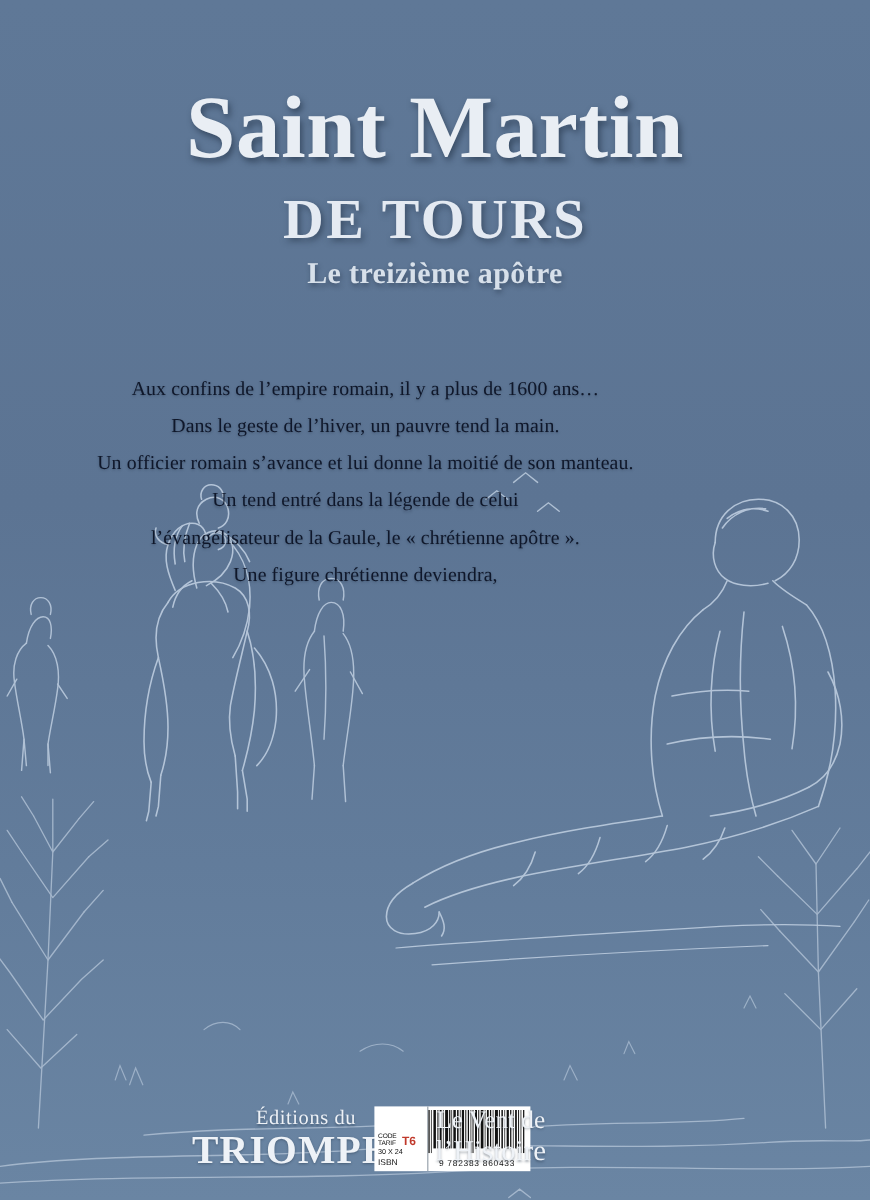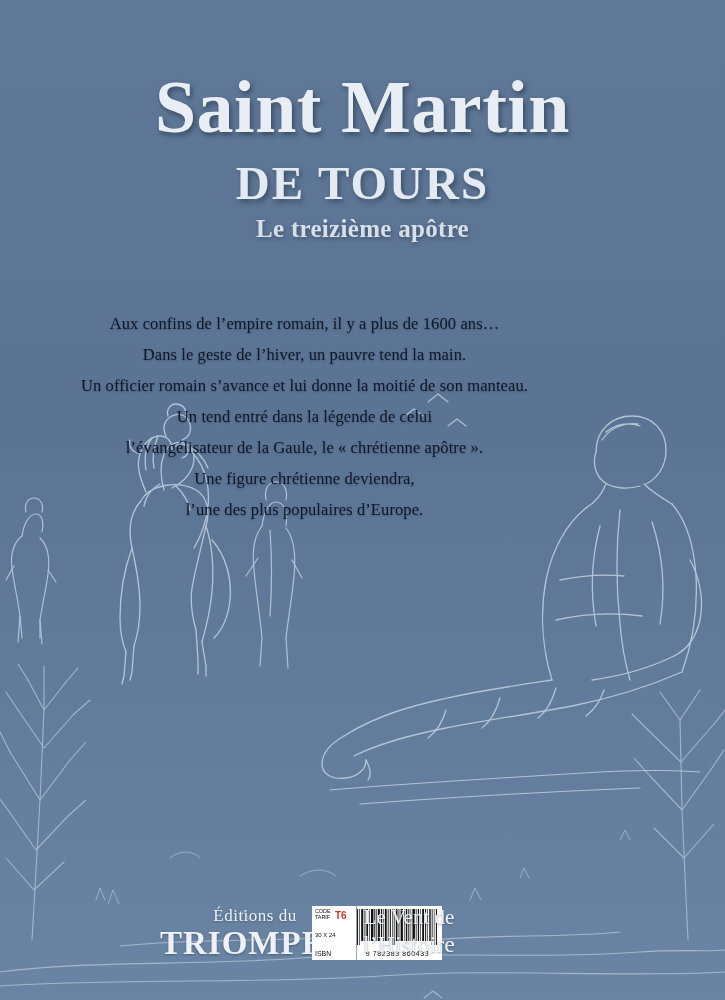--- a/index.html
+++ b/index.html
@@ -82,21 +82,21 @@
     line-height: 31px;
     letter-spacing: 0.1px;
     text-shadow: 0 1px 2px rgba(26,40,58,0.35);
   }
   .blurb p { margin: 0; }
 
   
   .footer {
     position: absolute;
     left: 0;
-    bottom: 34px;
+    bottom: 18px;
     width: 649px;
     height: 78px;
   }
   .publisher {
     position: absolute;
     left: 160px;
     bottom: 6px;
     width: 190px;
     text-align: center;
     color: #eef2f7;
@@ -144,20 +144,21 @@
     display: flex;
     flex-direction: row;
   }
   .bc-left {
     width: 44px;
     display: flex;
     flex-direction: column;
     justify-content: space-between;
     padding: 2px 2px 2px 3px;
     box-sizing: border-box;
+    margin-top: 20px;
   }
   .bc-code-label {
     font-family: "Liberation Sans", sans-serif;
     font-size: 5.5px;
     color: #111;
     line-height: 6px;
     letter-spacing: -0.1px;
   }
   .bc-t6 {
     font-family: "Liberation Sans", sans-serif;
@@ -346,21 +347,20 @@
     <div class="title-tag">Le treizième apôtre</div>
   </div>
 
   <div class="blurb">
     <p>Aux confins de l’empire romain, il y a plus de 1600 ans…</p>
     <p>Dans le geste de l’hiver, un pauvre tend la main.</p>
     <p>Un officier romain s’avance et lui donne la moitié de son manteau.</p>
     <p>Un tend entré dans la légende de celui</p>
     <p>l’évangélisateur de la Gaule, le « chrétienne apôtre ».</p>
     <p>Une figure chrétienne deviendra,</p>
-    <p>l’une des plus populaires d’Europe.</p>
   </div>
 
   <div class="footer">
 
     <div class="publisher">
       <div class="l1">Éditions du</div>
       <div class="l2">TRIOMPHE</div>
     </div>
 
     <div class="barcode-block">

